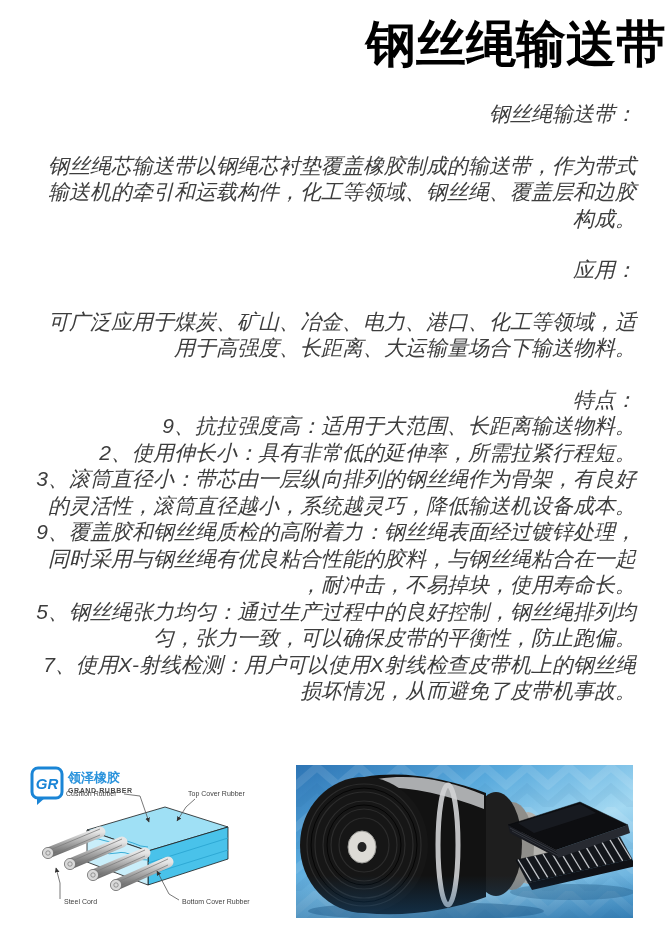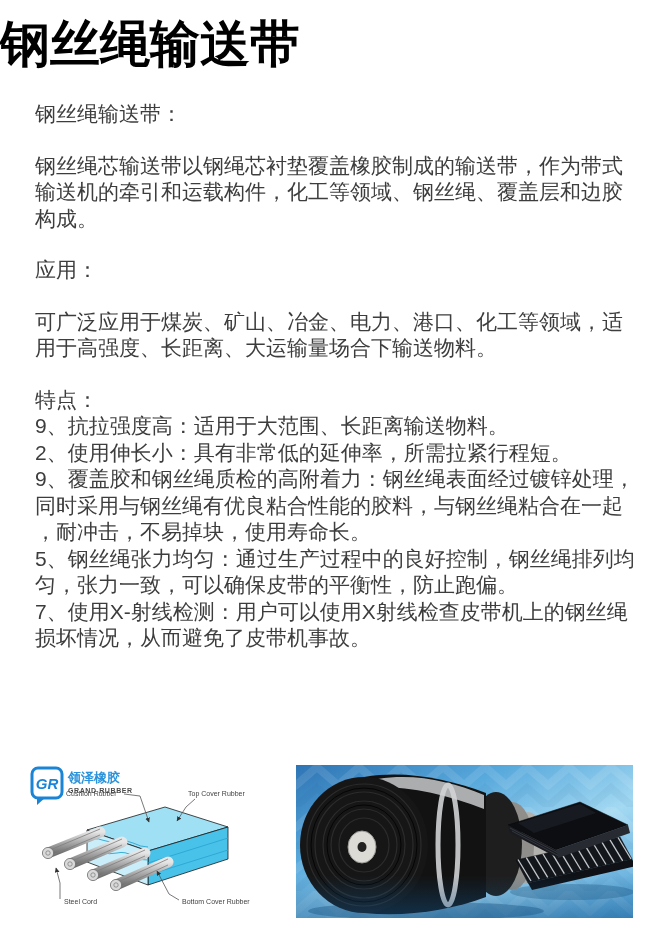--- a/index.html
+++ b/index.html
@@ -6,30 +6,31 @@
   .page {
     position:relative;
     width:666px; height:930px;
     background:#ffffff;
     font-family:"Liberation Sans","DejaVu Sans",sans-serif;
     color:#3d3d3d;
     overflow:hidden;
   }
   .title {
     margin:0; padding-top:12px;
-    text-align:left;
+    text-align:right;
     font-size:50px; line-height:1.3;
     font-weight:bold; color:#000;
   }
   .text {
     padding:24px 30px 0 35px;
     font-size:21px; line-height:26.5px;
-    text-align:left;
+    text-align:right;
     line-break:anywhere;
     word-break:break-all;
+    font-style:italic;
   }
   .ln { margin:0; }
   .gap { margin-top:25px; }
   .fig { position:absolute; display:block; }
   .fig-diagram { left:30px; top:765px; }
   .fig-photo  { left:296px; top:765px; }
   svg text { font-family:"Liberation Sans","DejaVu Sans",sans-serif; }
 </style>
 </head>
 <body>
@@ -39,20 +40,21 @@
   <h1 class="title">钢丝绳输送带</h1>
 
   <div class="text">
     <p class="ln">钢丝绳输送带：</p>
     <p class="ln gap"> 钢丝绳芯输送带以钢绳芯衬垫覆盖橡胶制成的输送带，作为带式输送机的牵引和运载构件，化工等领域、钢丝绳、覆盖层和边胶构成。</p>
     <p class="ln gap">应用：</p>
     <p class="ln gap"> 可广泛应用于煤炭、矿山、冶金、电力、港口、化工等领域，适用于高强度、长距离、大运输量场合下输送物料。</p>
     <p class="ln gap">特点：</p>
     <div class="ln">9、抗拉强度高：适用于大范围、长距离输送物料。</div>
     <div class="ln">2、使用伸长小：具有非常低的延伸率，所需拉紧行程短。</div>
+    <div class="ln">3、滚筒直径小：带芯由一层纵向排列的钢丝绳作为骨架，有良好的灵活性，滚筒直径越小，系统越灵巧，降低输送机设备成本。</div>
     <div class="ln">9、覆盖胶和钢丝绳质检的高附着力：钢丝绳表面经过镀锌处理，同时采用与钢丝绳有优良粘合性能的胶料，与钢丝绳粘合在一起，耐冲击，不易掉块，使用寿命长。</div>
     <div class="ln">5、钢丝绳张力均匀：通过生产过程中的良好控制，钢丝绳排列均匀，张力一致，可以确保皮带的平衡性，防止跑偏。</div>
     <div class="ln">7、使用X-射线检测：用户可以使用X射线检查皮带机上的钢丝绳损坏情况，从而避免了皮带机事故。</div>
   </div>
 
   <svg class="fig fig-diagram" width="252" height="152" viewBox="0 0 252 152">
     <defs>
       <marker id="arr" markerWidth="7" markerHeight="7" refX="5.5" refY="3" orient="auto">
         <path d="M0,0 L6,3 L0,6 Z" fill="#333"></path>
       </marker>

